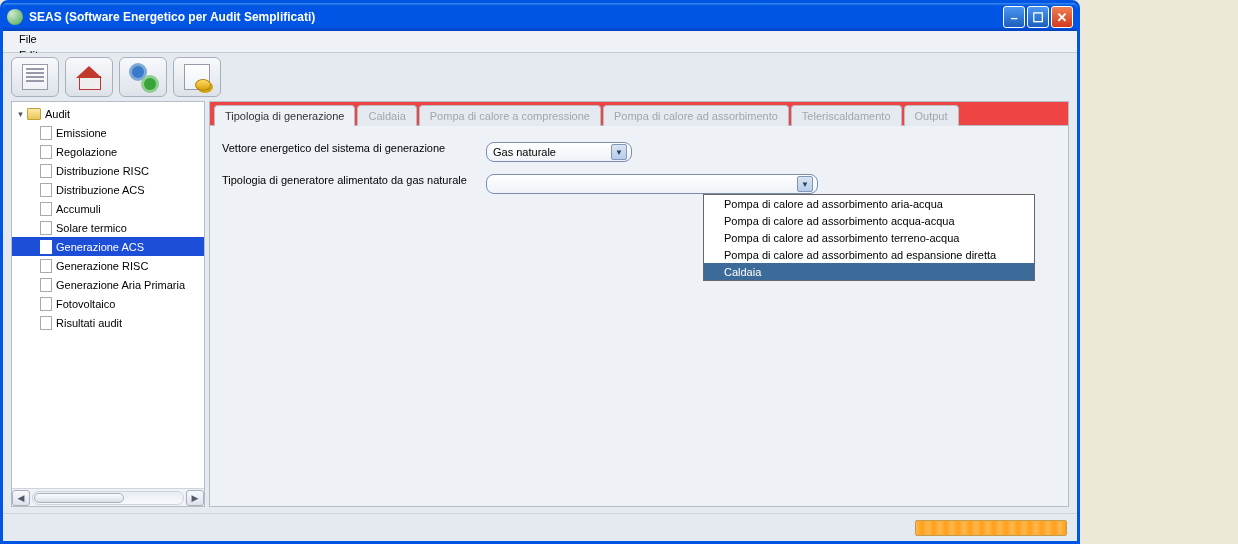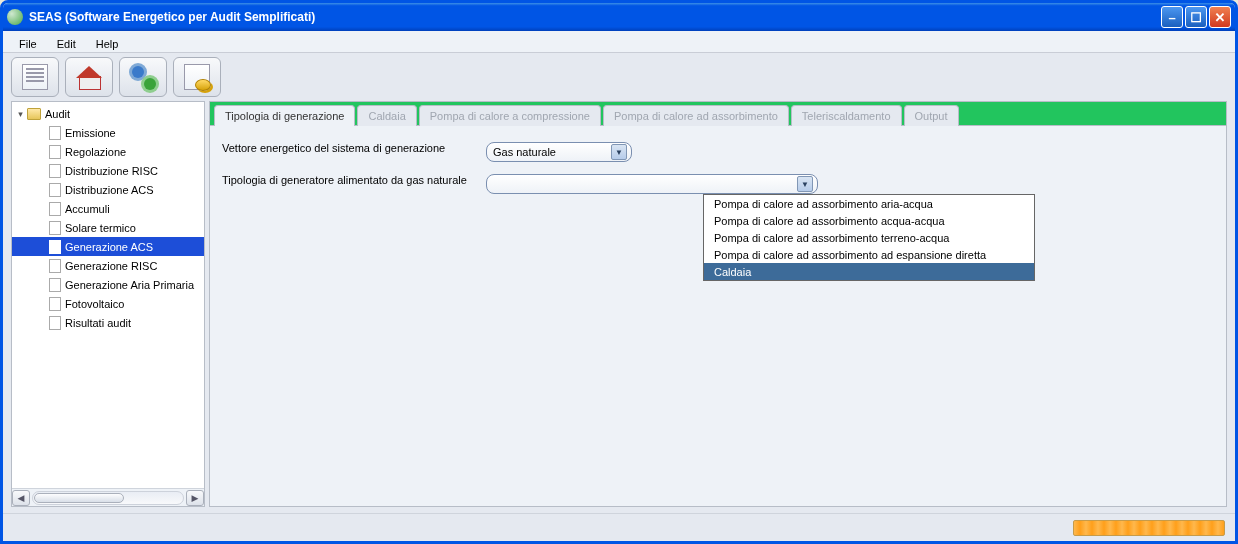--- a/index.html
+++ b/index.html
@@ -5,21 +5,21 @@
 * { box-sizing: border-box; margin: 0; padding: 0; }
 body {
   font-family: Tahoma, Verdana, sans-serif;
   font-size: 11px;
   background: #ece9d8;
   width: 1238px;
   height: 544px;
   overflow: hidden;
 }
 .window {
-  width: 1238px;
+  width: 1080px;
   height: 544px;
   border: 3px solid #0055e5;
   border-radius: 8px 8px 0 0;
   background: #e5e9f0;
   display: flex;
   flex-direction: column;
 }
 .titlebar {
   height: 28px;
   background: linear-gradient(to bottom, #3b8ee6 0%, #0055e5 10%, #0055e5 85%, #0040bb 100%);
@@ -49,22 +49,23 @@
   font-size: 13px;
 }
 .wbtn.min, .wbtn.max { background: linear-gradient(to bottom, #4c97f0, #1a5fbf); }
 .wbtn.close { background: linear-gradient(to bottom, #f08050, #d2391e); }
 
 .menubar {
   height: 22px;
   background: #eef2f7;
   border-bottom: 1px solid #c9cdd6;
   display: flex;
-  align-items: flex-end;
+  align-items: flex-start;
   padding: 0 6px;
+  flex-direction: column;
 }
 .menubar .menu-item {
   padding: 2px 10px;
   cursor: default;
 }
 
 .toolbar {
   height: 48px;
   background: #e5e9f0;
   display: flex;
@@ -106,21 +107,21 @@
   flex-direction: column;
 }
 .tree { flex: 1; padding: 2px 0; overflow: hidden; }
 .tree-row {
   display: flex; align-items: center;
   height: 19px;
   padding-left: 4px;
   white-space: nowrap;
 }
 .tree-row.root { font-weight: normal; }
-.tree-row.child { padding-left: 37px; }
+.tree-row.child { padding-left: 28px; }
 .tree-row.selected {
   background: #1d4ed8;
   color: #fff;
 }
 .tree .tree-toggle {
   width: 9px; height: 9px;
   margin-right: 2px;
   display: inline-flex; align-items:center; justify-content:center;
   font-size: 9px;
   color: #555;
@@ -169,21 +170,21 @@
 .main-panel {
   flex: 1;
   background: #e5e9f0;
   border: 1px solid #b7bdc7;
   display: flex;
   flex-direction: column;
 }
 .tabs {
   display: flex;
   height: 24px;
-  background: #22c55e;
+  background: #ef4444;
   padding-left: 4px;
   border-bottom: 1px solid #b7bdc7;
   align-items: flex-end;
 }
 .tab {
   padding: 4px 10px;
   border: 1px solid #b7bdc7;
   border-bottom: none;
   border-radius: 4px 4px 0 0;
   margin-right: 2px;
@@ -233,21 +234,21 @@
 .dropdown {
   position: absolute;
   left: 481px;
   top: 20px;
   width: 332px;
   background: #fff;
   border: 1px solid #666;
   z-index: 10;
 }
 .dd-option {
-  padding: 2px 10px;
+  padding: 2px 20px;
   height: 17px;
   display:flex;align-items:center;
 }
 .dd-option.highlight {
   background: #3d6b99;
   color: #fff;
 }
 
 .statusbar {
   height: 28px;

